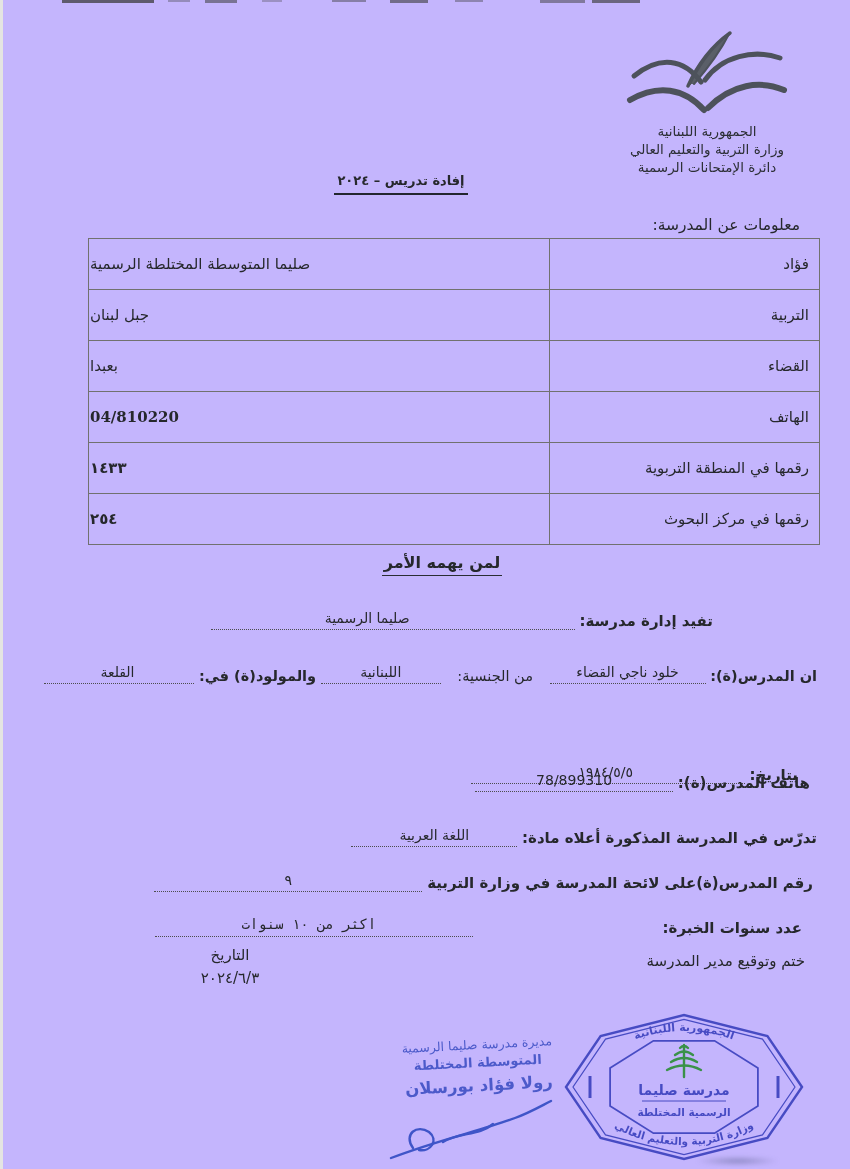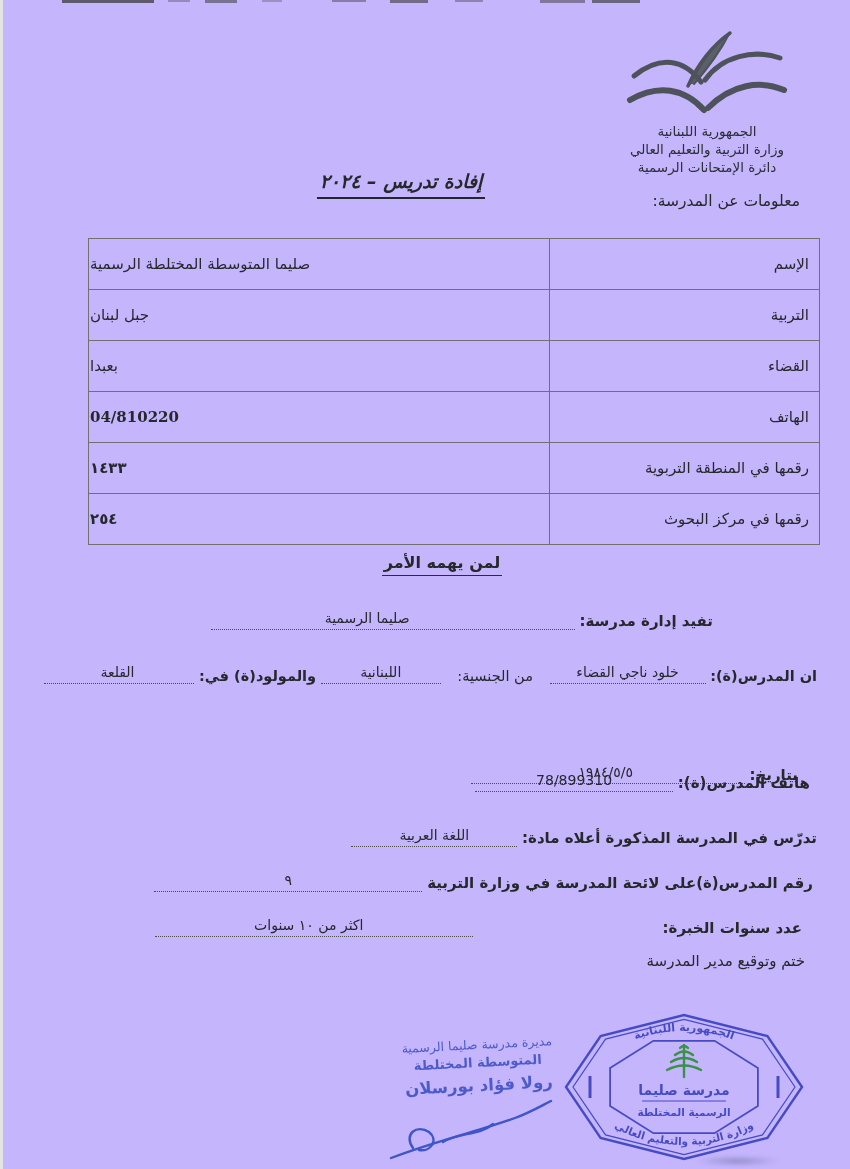--- a/index.html
+++ b/index.html
@@ -7,23 +7,23 @@
         font-family:"DejaVu Sans",sans-serif;color:#26282c;}
   
   .edge-mark{position:absolute;top:0;background:#3c3c3c;}
   .left-strip{position:absolute;left:0;top:0;width:3px;height:100%;background:#e4e4e2;}
   
   .header{position:absolute;top:26px;right:18px;width:250px;text-align:center;}
   .header svg{display:block;margin:0 auto 4px auto;}
   .header-line{font-size:13.5px;line-height:1.34;color:#2c2f35;white-space:nowrap;}
   
   .title-wrap{position:absolute;top:170px;left:0;width:850px;text-align:center;transform:translateX(-24px);}
-  .title{display:inline-block;font-size:19px;font-weight:bold;border-bottom:2px solid #23262e;
-         padding:0 3px 5px 3px;direction:rtl;font-style:italic;}
-  .info-heading{position:absolute;top:192px;right:50px;font-size:15.5px;direction:rtl;}
+  .title{display:inline-block;font-size:13px;font-weight:bold;border-bottom:2px solid #23262e;
+         padding:0 3px 5px 3px;direction:rtl;}
+  .info-heading{position:absolute;top:216px;right:50px;font-size:15.5px;direction:rtl;}
   
   table.school{position:absolute;top:238px;right:30px;width:732px;border-collapse:collapse;direction:rtl;}
   table.school td{border:1px solid #71716f;height:48px;font-size:15px;vertical-align:middle;}
   td.tlabel{width:258px;padding-right:10px;text-align:right;}
   td.tvalue{text-align:left;padding-right:18px;}
   .bold-num{font-weight:bold;letter-spacing:2px;}
   .bold-lat{font-weight:bold;font-size:16px;font-family:"DejaVu Serif",serif;}
   
   .heading2-wrap{position:absolute;top:553px;left:0;width:850px;text-align:center;transform:translateX(17px);}
   .heading2{display:inline-block;font-size:16px;font-weight:bold;border-bottom:1.6px solid #2a2d33;
@@ -82,21 +82,21 @@
 
   <div class="title-wrap">
     <span class="title">إفادة تدريس – ٢٠٢٤</span>
   </div>
 
   <div class="info-heading">معلومات عن المدرسة:</div>
 
   <table class="school">
     <tbody>
         <tr>
-      <td class="tlabel">الإسم</td>
+      <td class="tlabel">فؤاد</td>
       <td class="tvalue">صليما المتوسطة المختلطة الرسمية</td>
     </tr>
     <tr>
       <td class="tlabel">التربية</td>
       <td class="tvalue">جبل لبنان</td>
     </tr>
     <tr>
       <td class="tlabel">القضاء</td>
       <td class="tvalue">بعبدا</td>
     </tr>
@@ -148,25 +148,29 @@
     <span class="fill" style="width:158px;">اللغة العربية</span>
   </div>
 
   <div class="fline" style="top:871px;right:37px;">
     <span class="lbl">رقم المدرس(ة)على لائحة المدرسة في وزارة التربية</span>
     <span class="fill" style="width:260px;">٩</span>
   </div>
 
   <div class="fline" style="top:916px;right:48px;">
     <span class="lbl">عدد سنوات الخبرة:</span>
-    <span class="fill ta-start" style="width:300px;margin-right:185px;padding-right:14px;">اكثر من ١٠ سنوات</span>
+    <span class="fill ta-start" style="width:300px;margin-right:185px;padding-right:14px;font-family:Liberation Mono, monospace;">اكثر من ١٠ سنوات</span>
   </div>
 
   <div class="fline plain" style="top:952px;right:45px;">ختم وتوقيع مدير المدرسة</div>
 
+  <div class="date-block">
+    <div>التاريخ</div>
+    <div>٢٠٢٤/٦/٣</div>
+  </div>
 
   <div class="handwriting" style="color:#4253c6;">
     <div class="hw1">مديرة مدرسة صليما الرسمية</div>
     <div class="hw2">المتوسطة المختلطة</div>
     <div class="hw3">رولا فؤاد بورسلان</div>
   </div>
 
   <svg class="sig" width="175" height="68" viewBox="0 0 175 68">
     <g fill="none" stroke="#3f55c8" stroke-width="2.4" stroke-linecap="round">
       <path d="M30,52 C20,38 34,28 46,36 C56,44 48,56 36,54"></path>

